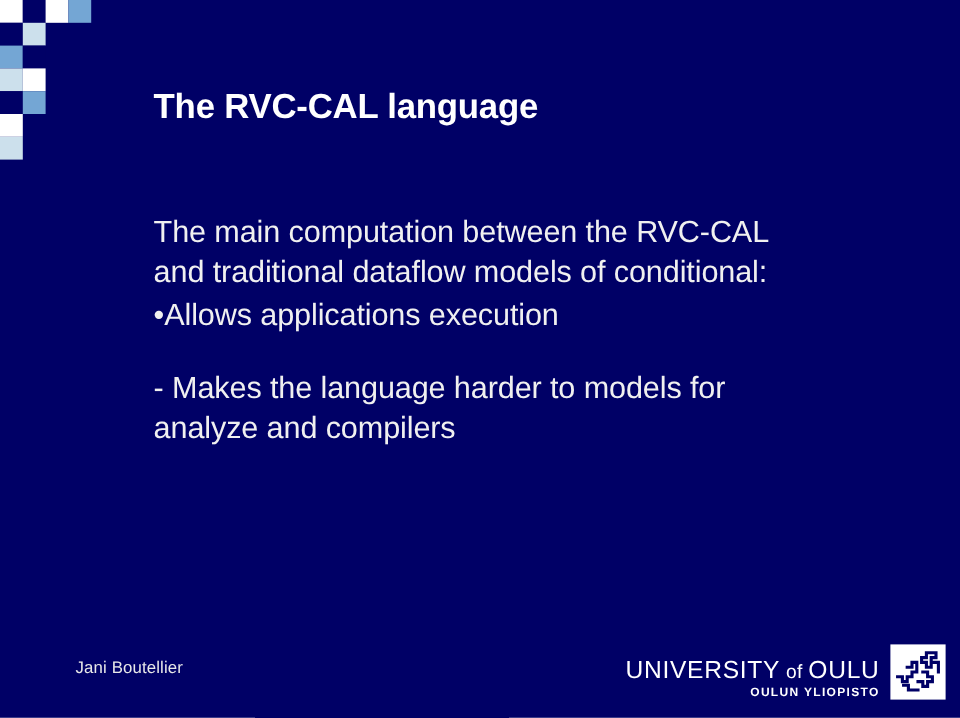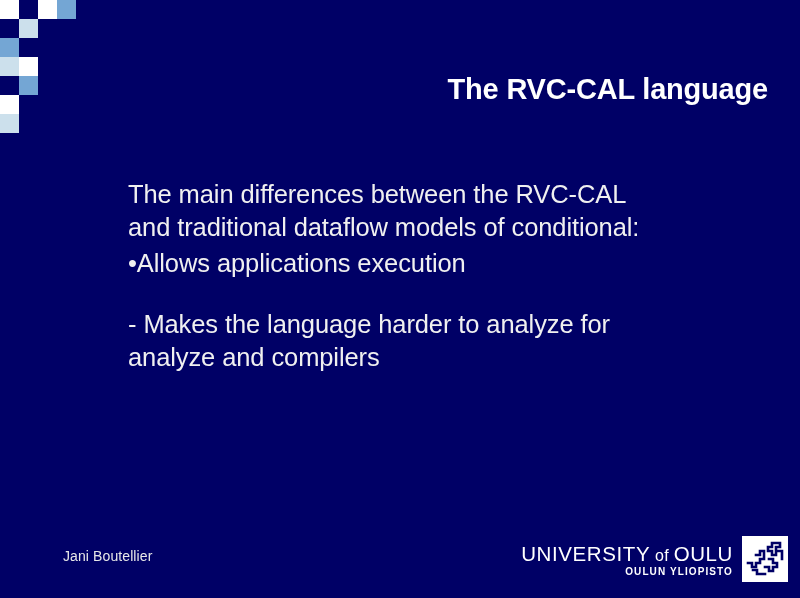--- a/index.html
+++ b/index.html
@@ -38,21 +38,20 @@
   #slide-title {
     position: absolute;
     left: 128px;
     top: 73px;
     width: 640px;
     color: #ffffff;
     font-size: 29px;
     font-weight: bold;
     letter-spacing: -0.2px;
     line-height: 1.15;
-    text-align: right;
   }
 
   
   #body-content {
     position: absolute;
     left: 128px;
     top: 178px;
     width: 610px;
     color: #f2f2f2;
   }
@@ -74,21 +73,21 @@
     font-size: 14px;
     letter-spacing: 0.1px;
   }
 
   #logo-block {
     position: absolute;
     right: 12px;
     top: 535px;
     height: 48px;
     display: flex;
-    align-items: center;
+    align-items: flex-end;
   }
   #logo-wordmark {
     display: flex;
     flex-direction: column;
     align-items: flex-end;
     margin-right: 9px;
     padding-top: 2px;
   }
   #logo-line-main {
     color: #ffffff;
@@ -136,37 +135,37 @@
       <div class="cell" style="left: 19px; top: 76px; background: rgb(116, 166, 212);"></div>
       <div class="cell" style="left: 0px; top: 95px; background: rgb(255, 255, 255);"></div>
       <div class="cell" style="left: 0px; top: 114px; background: rgb(204, 224, 236);"></div>
     </div>
 
   <div id="slide-title">The RVC-CAL language</div>
 
   <div id="body-content">
 
     <div class="body-block">
-      <div>The main differences between the RVC-CAL</div>
+      <div>The main computation between the RVC-CAL</div>
       <div>and traditional dataflow models of conditional:</div>
     </div>
 
     <div class="gap-small"></div>
 
     <div class="body-block">•Allows applications execution</div>
 
     <div class="gap-med"></div>
 
     <div class="body-block">
     </div>
 
     <div class="gap-med"></div>
 
     <div class="body-block">
-      <div>- Makes the language harder to analyze for</div>
+      <div>- Makes the language harder to models for</div>
       <div>analyze and compilers</div>
     </div>
 
   </div>
 
   <div id="footer-author">Jani Boutellier</div>
 
   <div id="logo-block">
     <div id="logo-wordmark">
       <div id="logo-line-main"><span>UNIVERSITY</span><span class="of-word"> of </span><span>OULU</span></div>

